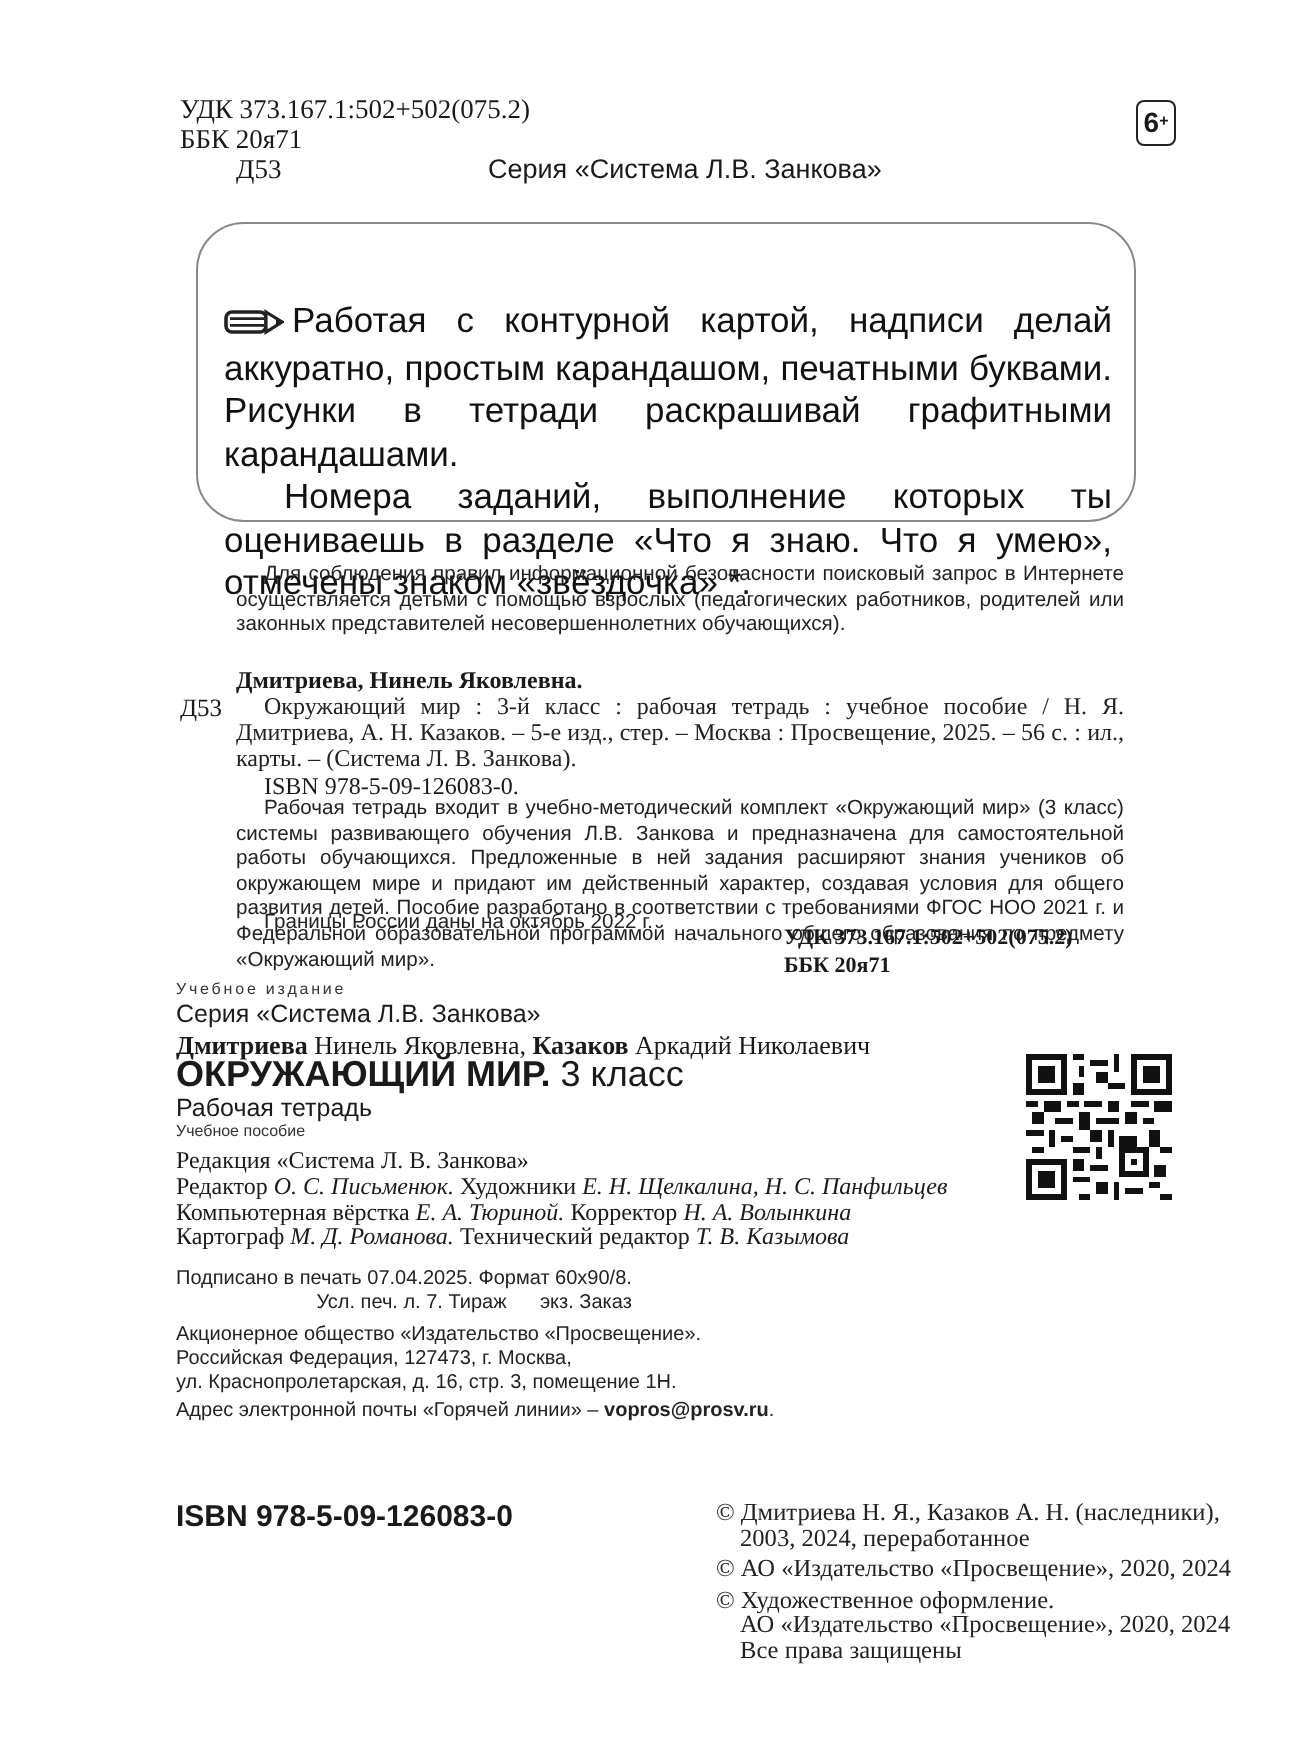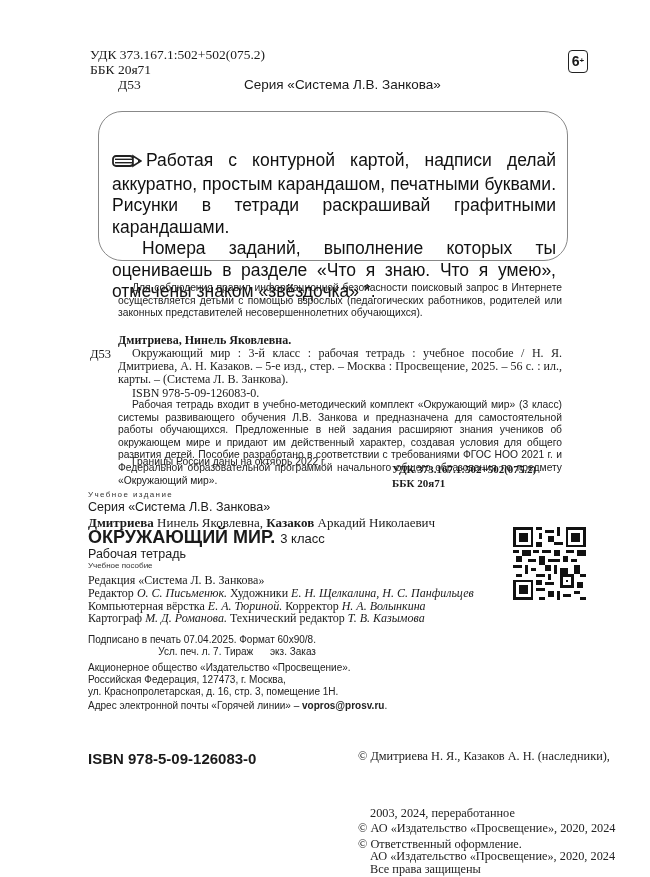--- a/index.html
+++ b/index.html
@@ -69,21 +69,21 @@
 <div class="abs sans" style="left:88px; top:490px; font-size:8px; letter-spacing:1.4px; color:#333;">Учебное издание</div>
 <div class="abs sans" style="left:88px; top:500px; font-size:12.5px;">Серия «Система Л.В. Занкова»</div>
 <div class="abs serif" style="left:88px; top:515px; font-size:13px;">
   <b>Дмитриева</b>
   <span>Нинель Яковлевна,</span>
   <b>Казаков</b>
   <span>Аркадий Николаевич</span>
 </div>
 <div class="abs sans" style="left:88px; top:527px; font-size:18px;">
   <b>ОКРУЖАЮЩИЙ МИР.</b>
-  <span style="font-size:13px;">3 класс</span>
+  <span style="font-size:18px;">3 класс</span>
 </div>
 <div class="abs sans" style="left:88px; top:547px; font-size:12.5px;">Рабочая тетрадь</div>
 <div class="abs sans" style="left:88px; top:561px; font-size:8px; color:#333;">Учебное пособие</div>
 
 <div class="abs serif" style="left:88px; top:574px; font-size:12px; line-height:12.8px;">
   <div><span>Редакция «Система Л. В. Занкова»</span></div>
   <div><span>Редактор</span> <i>О. С. Письменюк.</i> <span>Художники</span> <i>Е. Н. Щелкалина, Н. С. Панфильцев</i></div>
   <div><span>Компьютерная вёрстка</span> <i>Е. А. Тюриной.</i> <span>Корректор</span> <i>Н. А. Волынкина</i></div>
   <div><span>Картограф</span> <i>М. Д. Романова.</i> <span>Технический редактор</span> <i>Т. В. Казымова</i></div>
 </div>
@@ -157,23 +157,23 @@
       <rect x="21" y="22" width="2" height="1"></rect>
       <rect x="23" y="24" width="2" height="1"></rect>
       <rect x="9" y="24" width="2" height="1"></rect>
   </g>
 </svg>
 
 <div class="abs sans bold" style="left:88px; top:750px; font-size:15px;">ISBN 978-5-09-126083-0</div>
 <div class="abs serif" style="left:358px; top:750px; font-size:12.3px; line-height:12.6px; color:#222;">
   <div style="margin-bottom:3px;">
     <div>© Дмитриева Н. Я., Казаков А. Н. (наследники),</div>
-    <div style="padding-left:12px;margin-top:44px;">2003, 2024, переработанное</div>
+    <div style="padding-left:12px;">2003, 2024, переработанное</div>
   </div>
   <div style="margin-bottom:3px;">
     <div>© АО «Издательство «Просвещение», 2020, 2024</div>
   </div>
   <div>
-    <div>© Ответственный оформление.</div>
+    <div>© Художественное оформление.</div>
     <div style="padding-left:12px;">АО «Издательство «Просвещение», 2020, 2024</div>
     <div style="padding-left:12px;">Все права защищены</div>
   </div>
 </div>
 
 </body></html>

